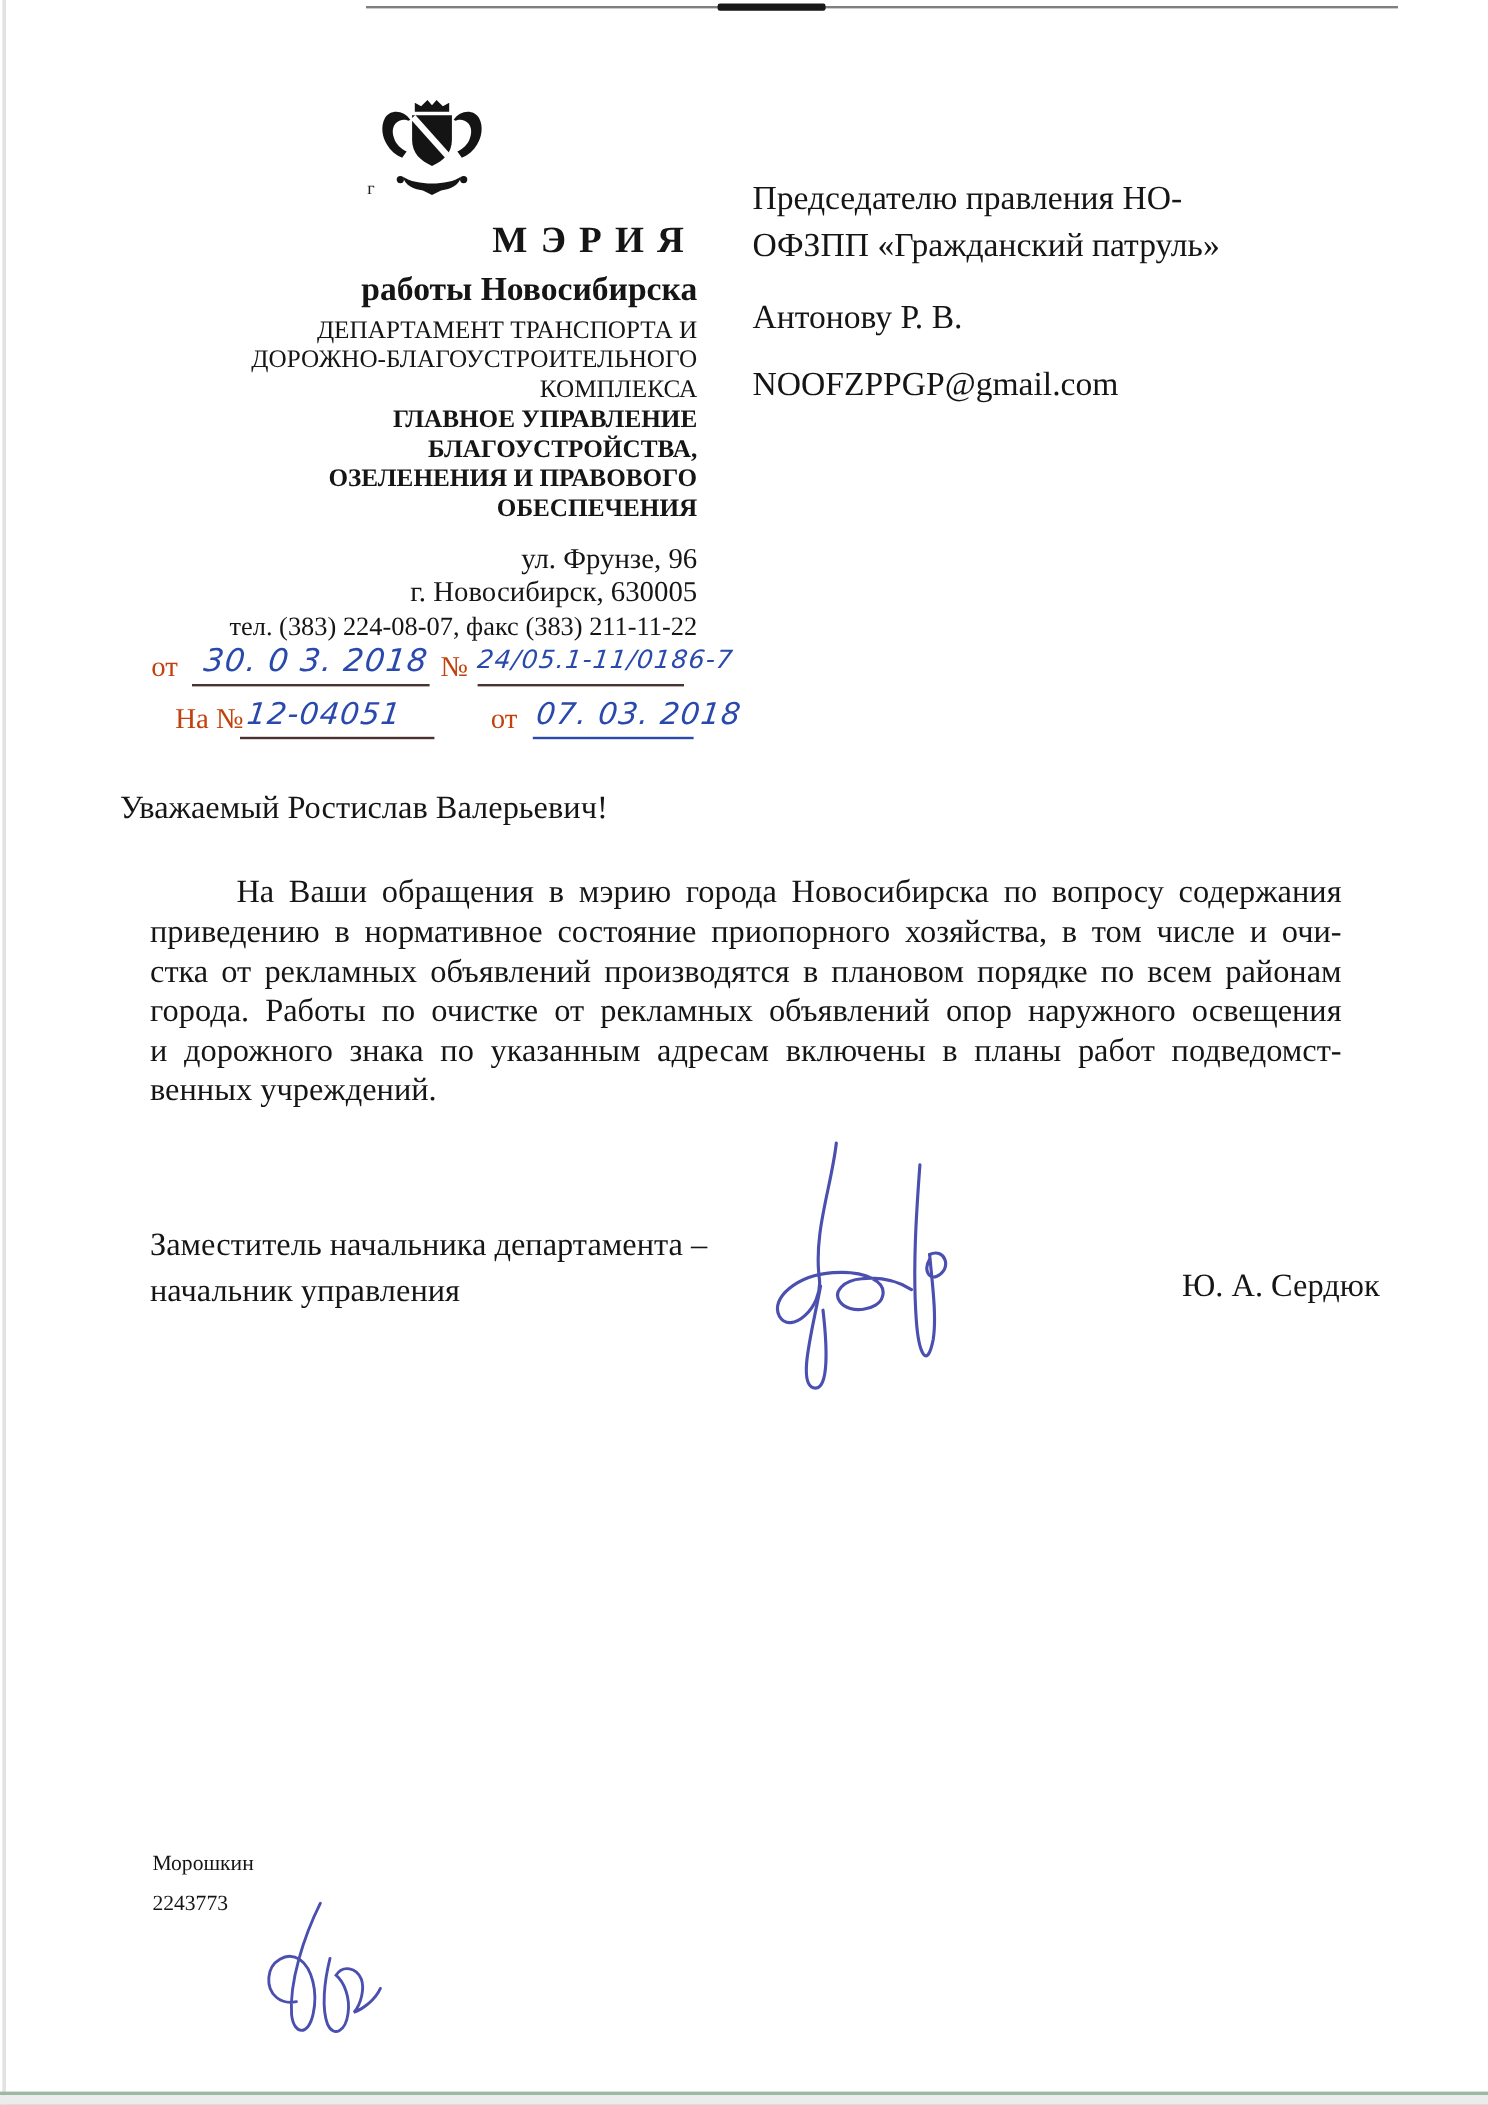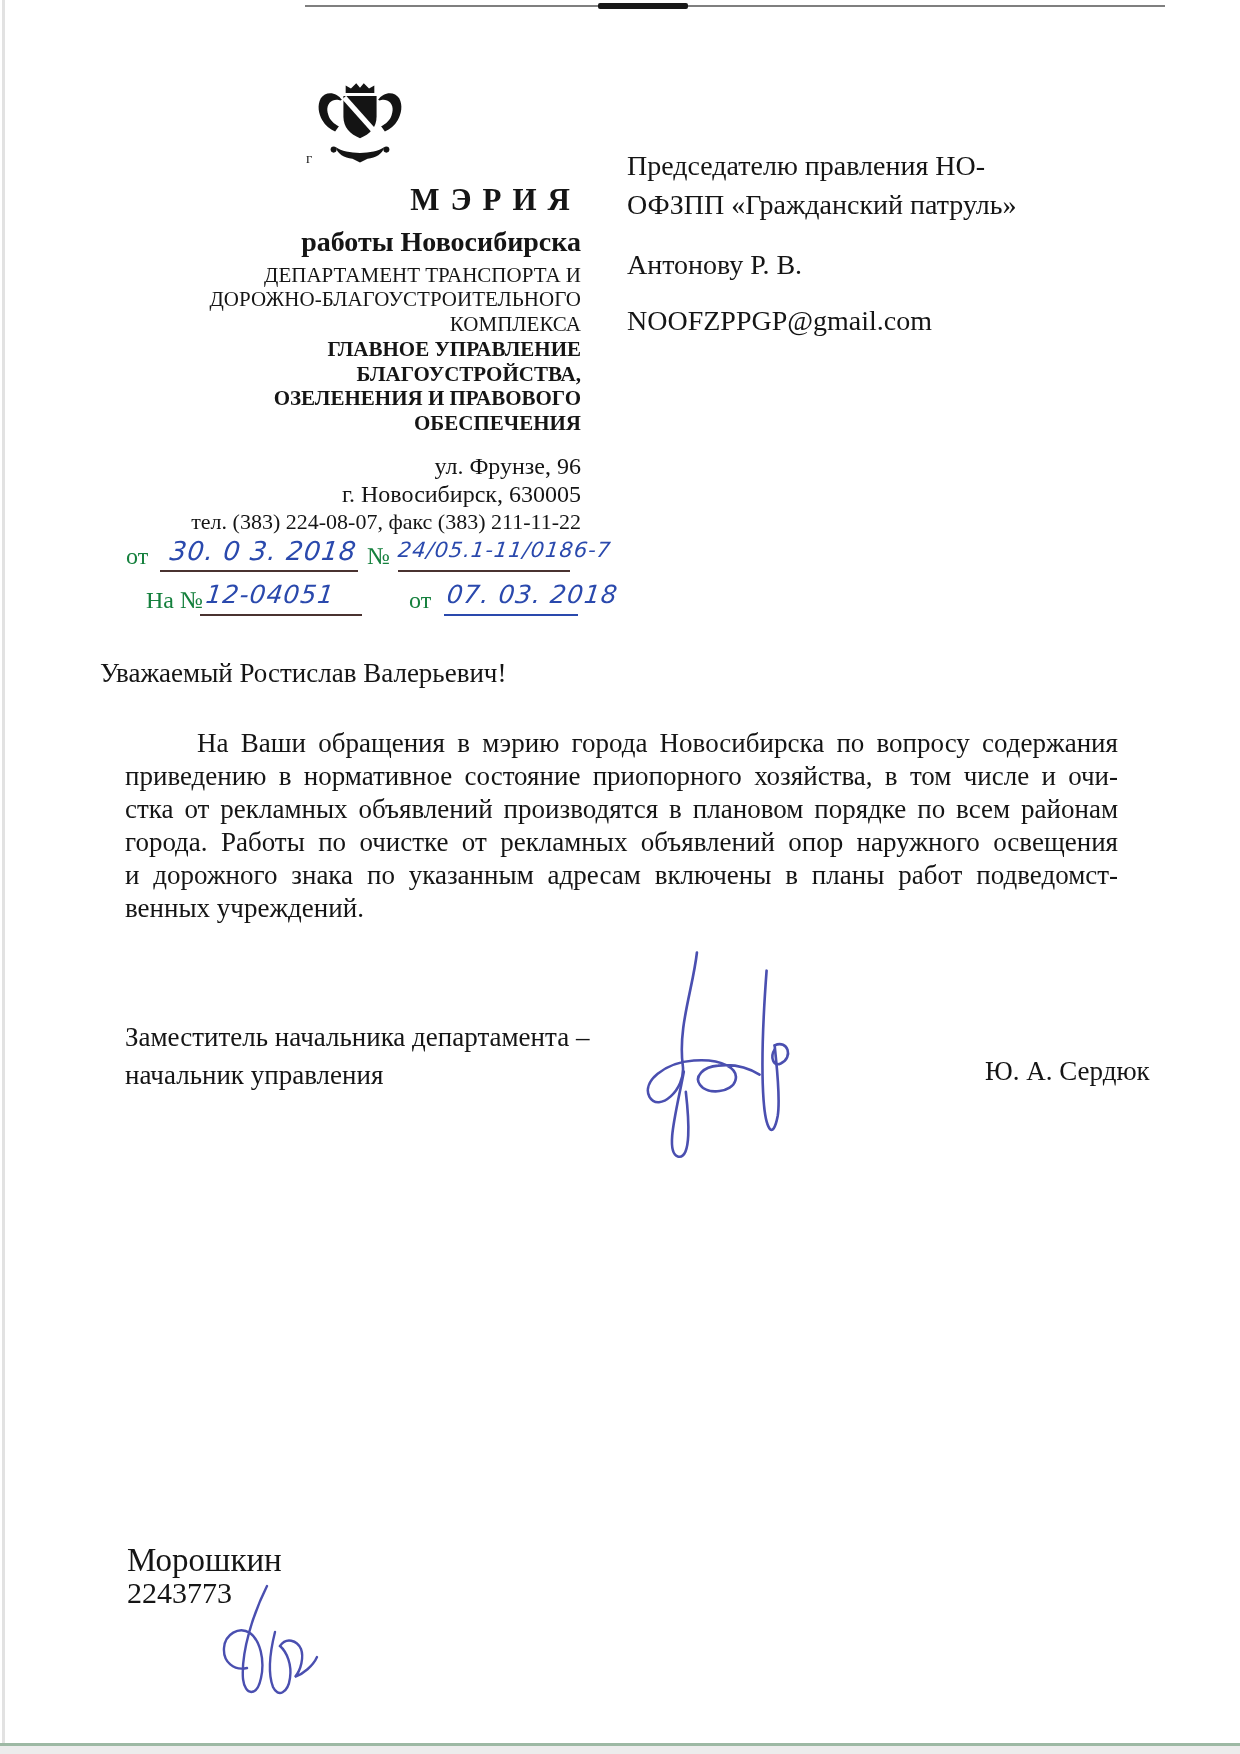--- a/index.html
+++ b/index.html
@@ -23,21 +23,21 @@
   .emblem-caption{position:absolute;left:306px;top:150px;font-size:15px;color:#222;}
   .letterhead{position:absolute;left:101px;top:182px;width:480px;text-align:right;line-height:1.18;}
   .org-title{font-size:31px;font-weight:bold;letter-spacing:11px;margin:0 0 6px 8px;}
   .org-subtitle{font-size:28px;font-weight:bold;margin:0 0 5px 0;}
   .dept-line{font-size:21px;}
   .division-line{font-size:21px;font-weight:bold;}
   .addr-block{margin-top:16px;}
   .addr-line{font-size:24px;}
   .contacts-line{font-size:22px;}
   
-  .lbl{position:absolute;font-size:24px;color:#15803d;white-space:nowrap;}
+  .lbl{position:absolute;font-size:24px;color:#c2410c;white-space:nowrap;}
   .uline{position:absolute;border-bottom:2px solid #4a3230;}
   .uline-blue{position:absolute;border-bottom:2px solid #2a49ad;}
   .hand{
     position:absolute;
     font-family:"DejaVu Sans", sans-serif;
     font-style:italic;
     color:#2a49ad;
     white-space:nowrap;
     transform:skewX(-7deg);
     letter-spacing:1px;
@@ -51,22 +51,22 @@
   .body-text{position:absolute;left:125px;top:727px;width:993px;font-size:27px;}
   .jline{height:33px;line-height:33px;text-align:justify;text-align-last:justify;white-space:nowrap;}
   .jline-first{text-indent:72px;}
   .jline-last{text-align:left;text-align-last:left;}
   
   .pos1{position:absolute;left:125px;top:1022px;font-size:27px;white-space:nowrap;}
   .pos2{position:absolute;left:125px;top:1060px;font-size:27px;white-space:nowrap;}
   .signer-name{position:absolute;left:985px;top:1056px;font-size:27px;white-space:nowrap;}
   .sig-main{position:absolute;left:598px;top:948px;width:212px;height:218px;}
   
-  .exec-name{position:absolute;left:127px;top:1542px;font-size:33px;text-align:right;}
-  .exec-phone{position:absolute;left:127px;top:1576px;font-size:30px;}
+  .exec-name{position:absolute;left:127px;top:1542px;font-size:18px;text-align:right;}
+  .exec-phone{position:absolute;left:127px;top:1576px;font-size:18px;}
   .sig-initials{position:absolute;left:203px;top:1580px;width:120px;height:135px;}
 </style>
 </head>
 <body>
 
 <div class="page">
 
   <div class="scan-top-line"></div>
   <div class="scan-top-blob"></div>
   <div class="scan-left-edge"></div>

